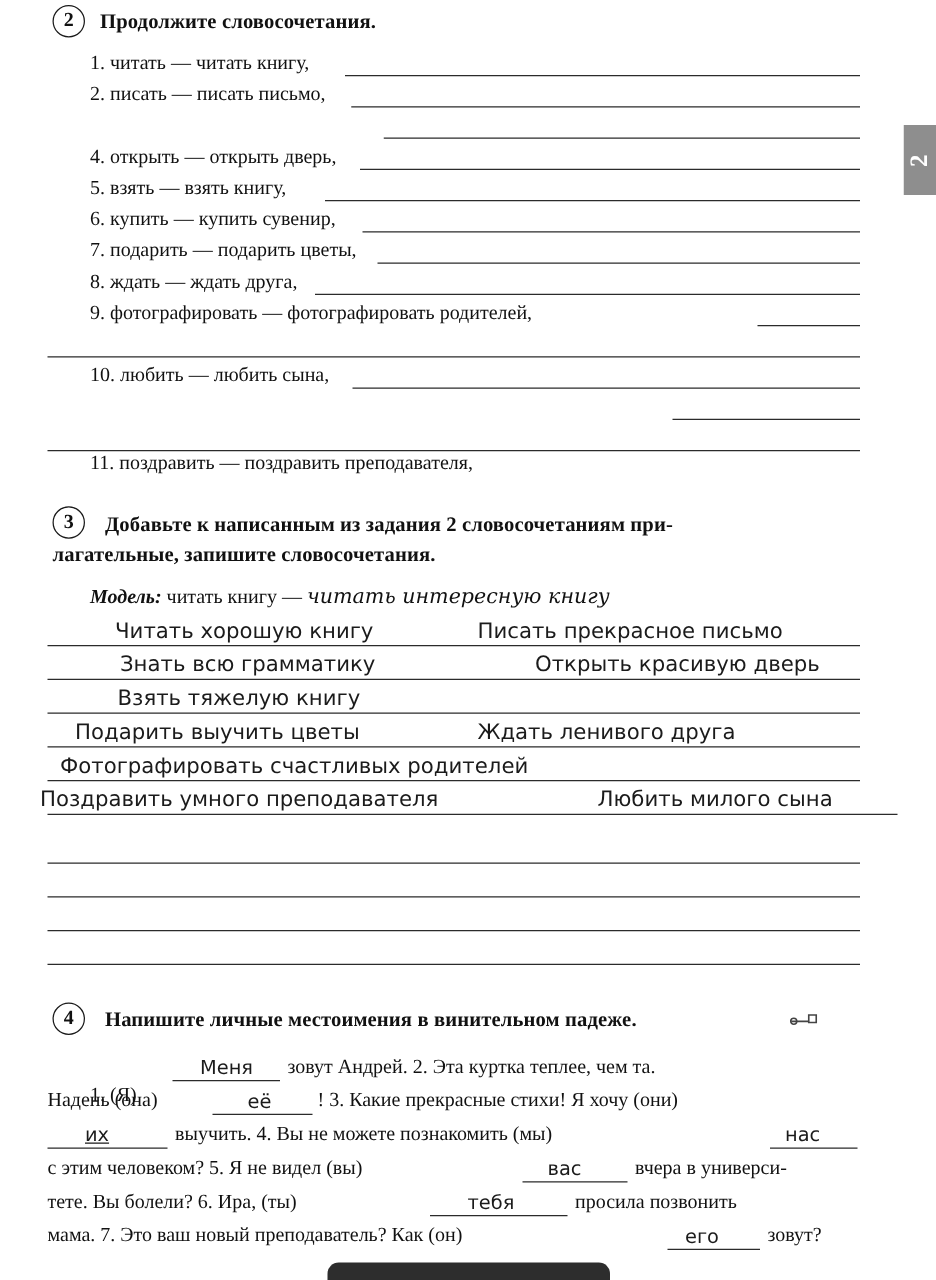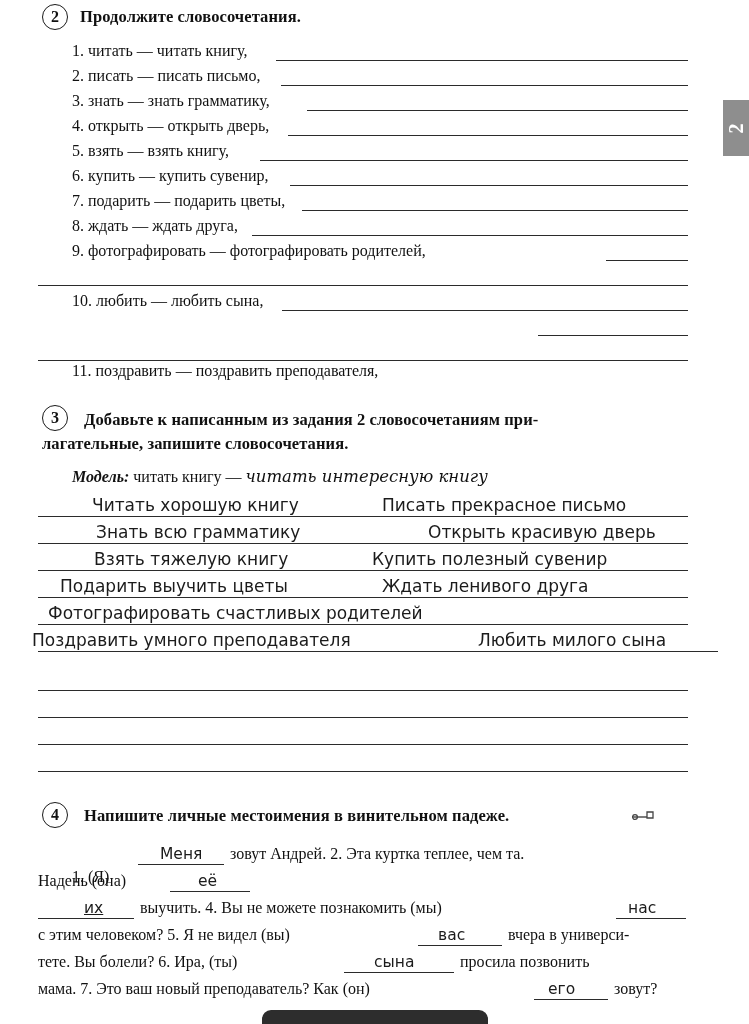--- a/index.html
+++ b/index.html
@@ -133,21 +133,20 @@
 
   <div class="ex-num" style="left:42px; top:4px;">2</div>
   <div class="ex-title" style="left:80px; top:7px;">Продолжите словосочетания.</div>
 
   <div class="item" style="left:72px; top:42px;">1. читать — читать книгу,</div>
   <div class="rule" style="left:276px; top:60px; width:412px;"></div>
 
   <div class="item" style="left:72px; top:67px;">2. писать — писать письмо,</div>
   <div class="rule" style="left:281px; top:85px; width:407px;"></div>
 
-  <div class="item" style="left:72px; top:92px;">3. знать — знать грамматику,</div>
   <div class="rule" style="left:307px; top:110px; width:381px;"></div>
 
   <div class="item" style="left:72px; top:117px;">4. открыть — открыть дверь,</div>
   <div class="rule" style="left:288px; top:135px; width:400px;"></div>
 
   <div class="item" style="left:72px; top:142px;">5. взять — взять книгу,</div>
   <div class="rule" style="left:260px; top:160px; width:428px;"></div>
 
   <div class="item" style="left:72px; top:167px;">6. купить — купить сувенир,</div>
   <div class="rule" style="left:290px; top:185px; width:398px;"></div>
@@ -182,21 +181,20 @@
   <div class="rule" style="left:38px; top:516px; width:650px;"></div>
   <div class="hand" style="left:92px; top:495px;">Читать хорошую книгу</div>
   <div class="hand" style="left:382px; top:495px;">Писать прекрасное письмо</div>
 
   <div class="rule" style="left:38px; top:543px; width:650px;"></div>
   <div class="hand" style="left:96px; top:522px;">Знать всю грамматику</div>
   <div class="hand" style="left:428px; top:522px;">Открыть красивую дверь</div>
 
   <div class="rule" style="left:38px; top:570px; width:650px;"></div>
   <div class="hand" style="left:94px; top:549px;">Взять тяжелую книгу</div>
-  <div class="hand" style="left:372px; top:549px;">Купить полезный сувенир</div>
 
   <div class="rule" style="left:38px; top:597px; width:650px;"></div>
   <div class="hand" style="left:60px; top:576px;">Подарить выучить цветы</div>
   <div class="hand" style="left:382px; top:576px;">Ждать ленивого друга</div>
 
   <div class="rule" style="left:38px; top:624px; width:650px;"></div>
   <div class="hand" style="left:48px; top:603px;">Фотографировать счастливых родителей</div>
 
   <div class="rule" style="left:38px; top:651px; width:680px;"></div>
   <div class="hand" style="left:478px; top:630px;">Любить милого сына</div>
@@ -218,35 +216,36 @@
   <div class="para" style="left:72px; top:868px;">
     <span>1. (Я)</span>
   </div>
   <div class="rule" style="left:138px; top:864px; width:86px;"></div>
   <div class="hand-small" style="left:160px; top:845px;">Меня</div>
   <div class="para" style="left:230px; top:845px;">зовут Андрей. 2. Эта куртка теплее, чем та.</div>
 
   <div class="para" style="left:38px; top:872px;">Надень (она)</div>
   <div class="rule" style="left:170px; top:891px; width:80px;"></div>
   <div class="hand-small" style="left:198px; top:872px;">её</div>
+  <div class="para" style="left:254px; top:872px;">! 3. Какие прекрасные стихи! Я хочу (они)</div>
 
   <div class="rule" style="left:38px; top:918px; width:96px;"></div>
-  <div class="hand-small" style="left:84px; top:899px;text-decoration:underline;">их</div>
+  <div class="hand-small" style="left:68px; top:899px;text-decoration:underline;">их</div>
   <div class="para" style="left:140px; top:899px;">выучить. 4. Вы не можете познакомить (мы)</div>
   <div class="rule" style="left:616px; top:918px; width:70px;"></div>
   <div class="hand-small" style="left:628px; top:899px;">нас</div>
 
   <div class="para" style="left:38px; top:926px;">с этим человеком? 5. Я не видел (вы)</div>
   <div class="rule" style="left:418px; top:945px; width:84px;"></div>
   <div class="hand-small" style="left:438px; top:926px;">вас</div>
   <div class="para" style="left:508px; top:926px;">вчера в универси-</div>
 
   <div class="para" style="left:38px; top:953px;">тете. Вы болели? 6. Ира, (ты)</div>
   <div class="rule" style="left:344px; top:972px; width:110px;"></div>
-  <div class="hand-small" style="left:374px; top:953px;">сына</div>
+  <div class="hand-small" style="left:374px; top:953px;">тебя</div>
   <div class="para" style="left:460px; top:953px;">просила позвонить</div>
 
   <div class="para" style="left:38px; top:980px;">мама. 7. Это ваш новый преподаватель? Как (он)</div>
   <div class="rule" style="left:534px; top:999px; width:74px;"></div>
   <div class="hand-small" style="left:548px; top:980px;">его</div>
   <div class="para" style="left:614px; top:980px;">зовут?</div>
 
   <div class="bottom-bar"></div>
 </div>
 

